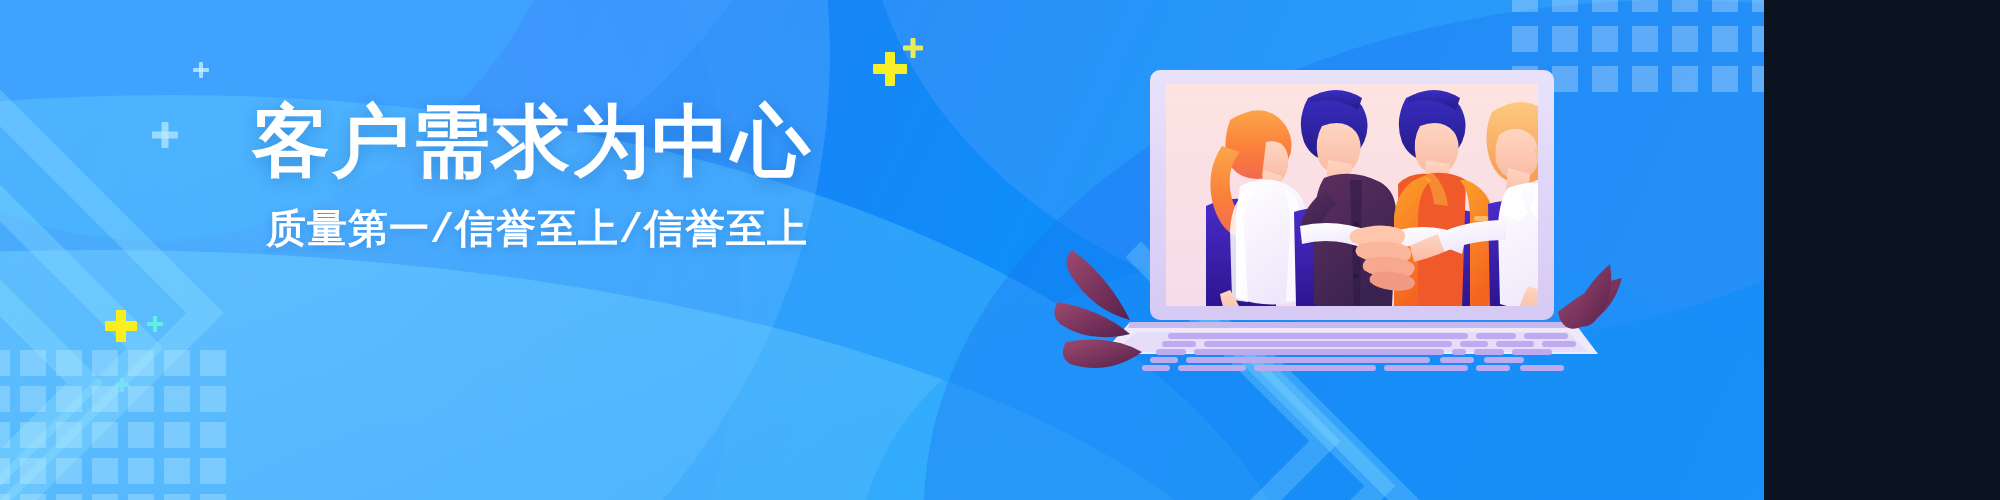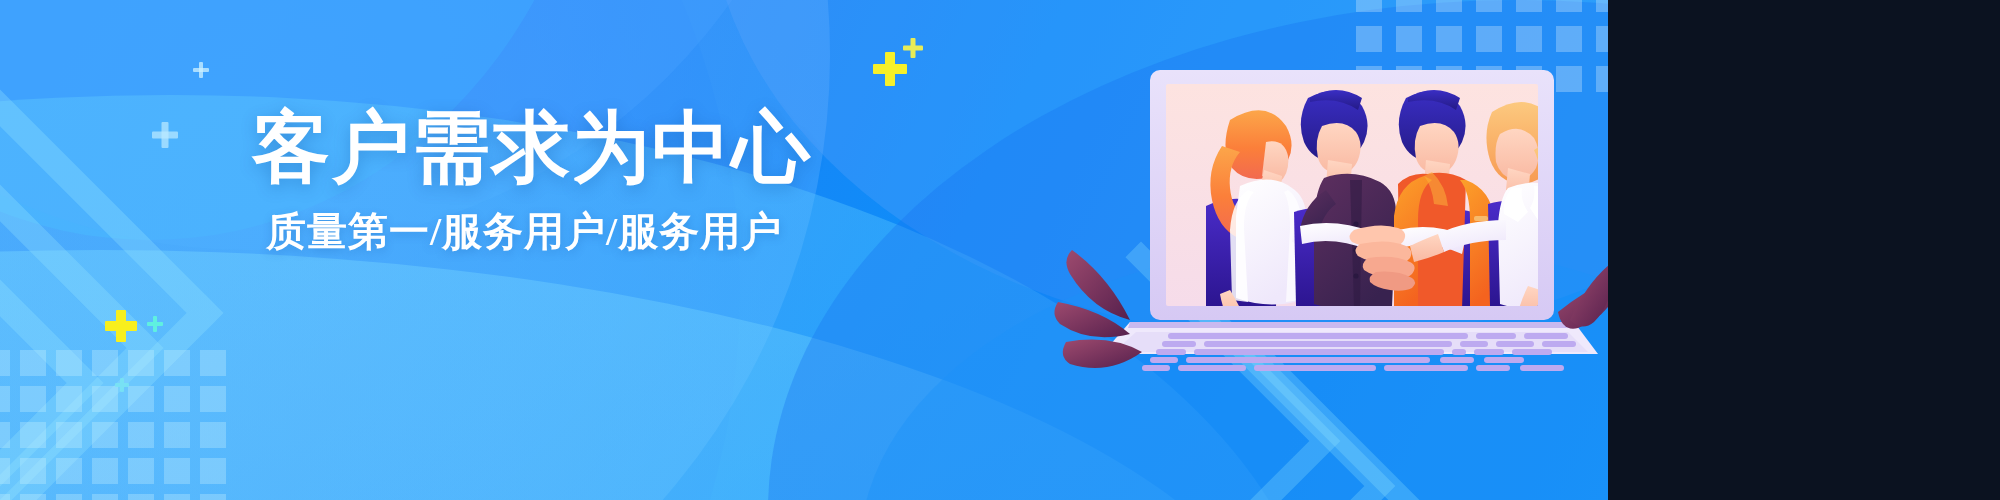--- a/index.html
+++ b/index.html
@@ -2,24 +2,24 @@
 <html><head>
 <meta charset="utf-8">
 <style>
   html, body {
     margin: 0;
     padding: 0;
     background: #0b1220;
   }
   #banner {
     position: relative;
-    width: 1608px;
+    width: 1764px;
     height: 500px;
     overflow: hidden;
-    font-family: Liberation Serif, serif;
+    font-family: Liberation Mono, monospace;
     background: linear-gradient(115deg, #2f86f6 0%, #1f7cf5 28%, #0e8ef9 58%, #19a0fb 100%);
   }
 
   
   .bg-layer { position: absolute; pointer-events: none; }
 
   
   .wave-a {
     left: -520px; top: -620px;
     width: 1350px; height: 1350px;
@@ -265,21 +265,21 @@
   <div class="plus plus-yellow-sml"></div>
   <div class="plus plus-yellow-bl"></div>
   <div class="plus plus-cyan-bl"></div>
   <div class="plus plus-cyan-mid"></div>
   <div class="plus plus-white-1"></div>
   <div class="plus plus-white-2"></div>
   <div class="plus plus-cyan-far"></div>
 
   <div id="copy">
     <div id="headline">客户需求为中心</div>
-    <div id="subhead">质量第一/服务用户/服务用户</div>
+    <div id="subhead">质量第一/信誉至上/信誉至上</div>
   </div>
 
   <div id="illustration">
     <svg viewBox="0 0 470 300" preserveAspectRatio="xMidYMid meet" aria-hidden="true">
       <defs>
         <linearGradient id="gScreen" x1="0" y1="0" x2="0" y2="1">
           <stop offset="0%" stop-color="#fde3e0"></stop>
           <stop offset="100%" stop-color="#f6dcea"></stop>
         </linearGradient>
         <linearGradient id="gHairOrange" x1="0" y1="0" x2="0" y2="1">

